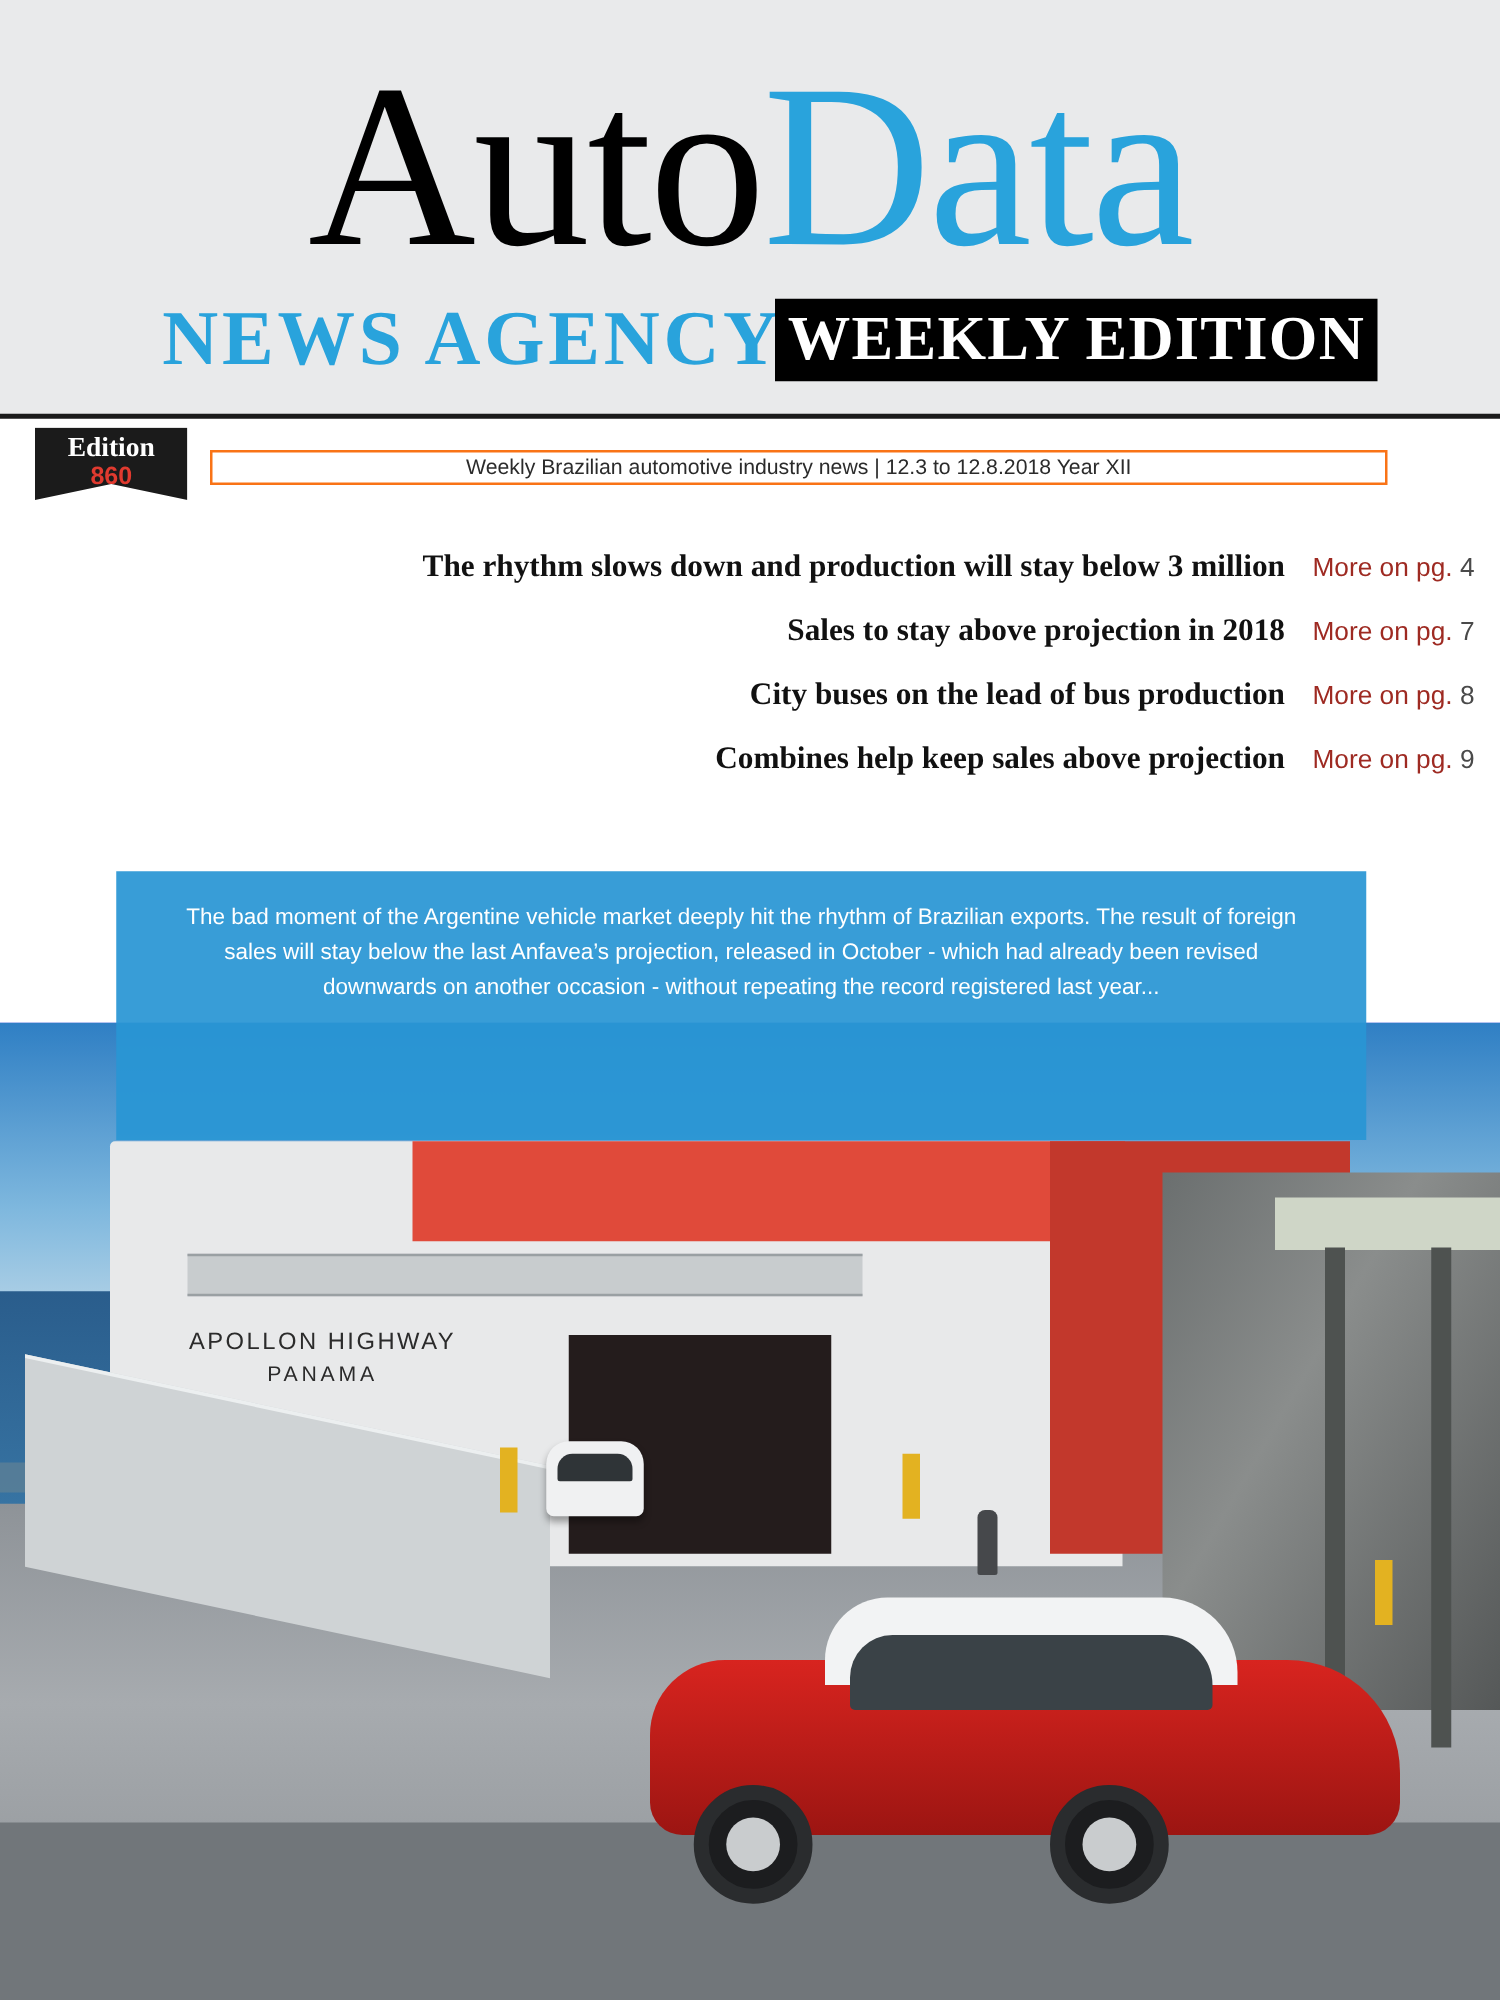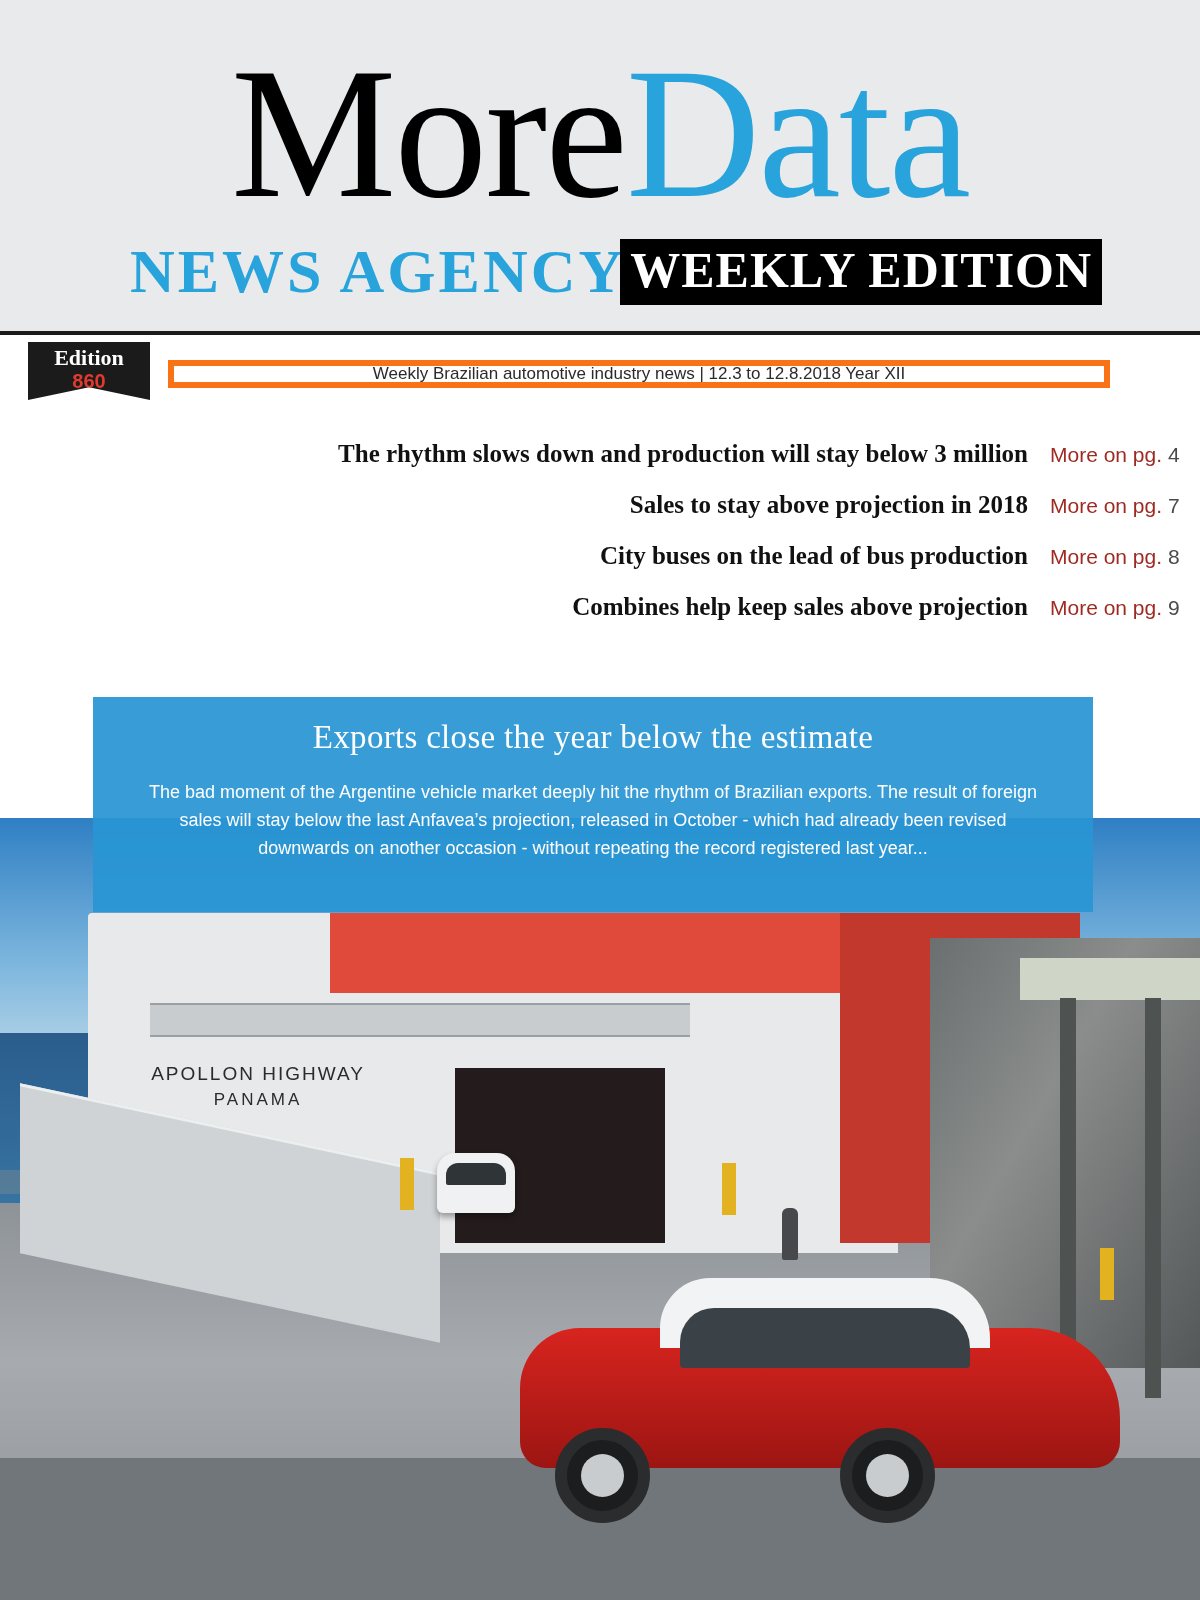--- a/index.html
+++ b/index.html
@@ -57,21 +57,21 @@
     font-size:22px; font-weight:bold; line-height:24px;
   }
   .edition-badge .ed-num {
     font-family:"Liberation Sans", sans-serif;
     font-size:20px; font-weight:bold; color:#e03a2f; line-height:22px;
   }
 
   
   .date-bar {
     position:absolute; left:168px; top:360px; width:942px; height:28px;
-    border:6px solid #f97316;
+    border:2px solid #f97316;
     display:flex; align-items:center; justify-content:center;
   }
   .date-bar span {
     font-family:"Liberation Sans", sans-serif;
     font-size:17px; color:#2b2b2b;
   }
 
   
   .headlines {
     position:absolute; left:0; top:440px; width:1200px;
@@ -233,21 +233,21 @@
   }
   .feature .feature-more .pg { color:#3b3b3b; }
 </style>
 </head>
 <body>
 
 <div class="page">
 
   <div class="masthead">
     <div class="logo-wrap">
-      <div class="logo-main"><span>More</span><span class="blue">Data</span></div>
+      <div class="logo-main"><span>Auto</span><span class="blue">Data</span></div>
     </div>
     <div class="logo-line2">
       <span class="news-agency">NEWS AGENCY</span><span class="weekly-edition">WEEKLY EDITION</span>
     </div>
     <div class="mast-rule"></div>
   </div>
 
   <div class="edition-badge">
     <div class="ed-label">Edition</div>
     <div class="ed-num">860</div>
@@ -307,17 +307,16 @@
     <div class="red-car">
       <div class="rc-body"></div>
       <div class="rc-roof"></div>
       <div class="rc-glass"></div>
       <div class="rc-wheel1"></div>
       <div class="rc-wheel2"></div>
     </div>
   </div>
 
   <div class="feature">
-    <h2>Exports close the year below the estimate</h2>
     <p>The bad moment of the Argentine vehicle market deeply hit the rhythm of Brazilian exports. The result of foreign sales will stay below the last Anfavea’s projection, released in October - which had already been revised downwards on another occasion - without repeating the record registered last year...</p>
   </div>
 
 </div>
 
 </body></html>

